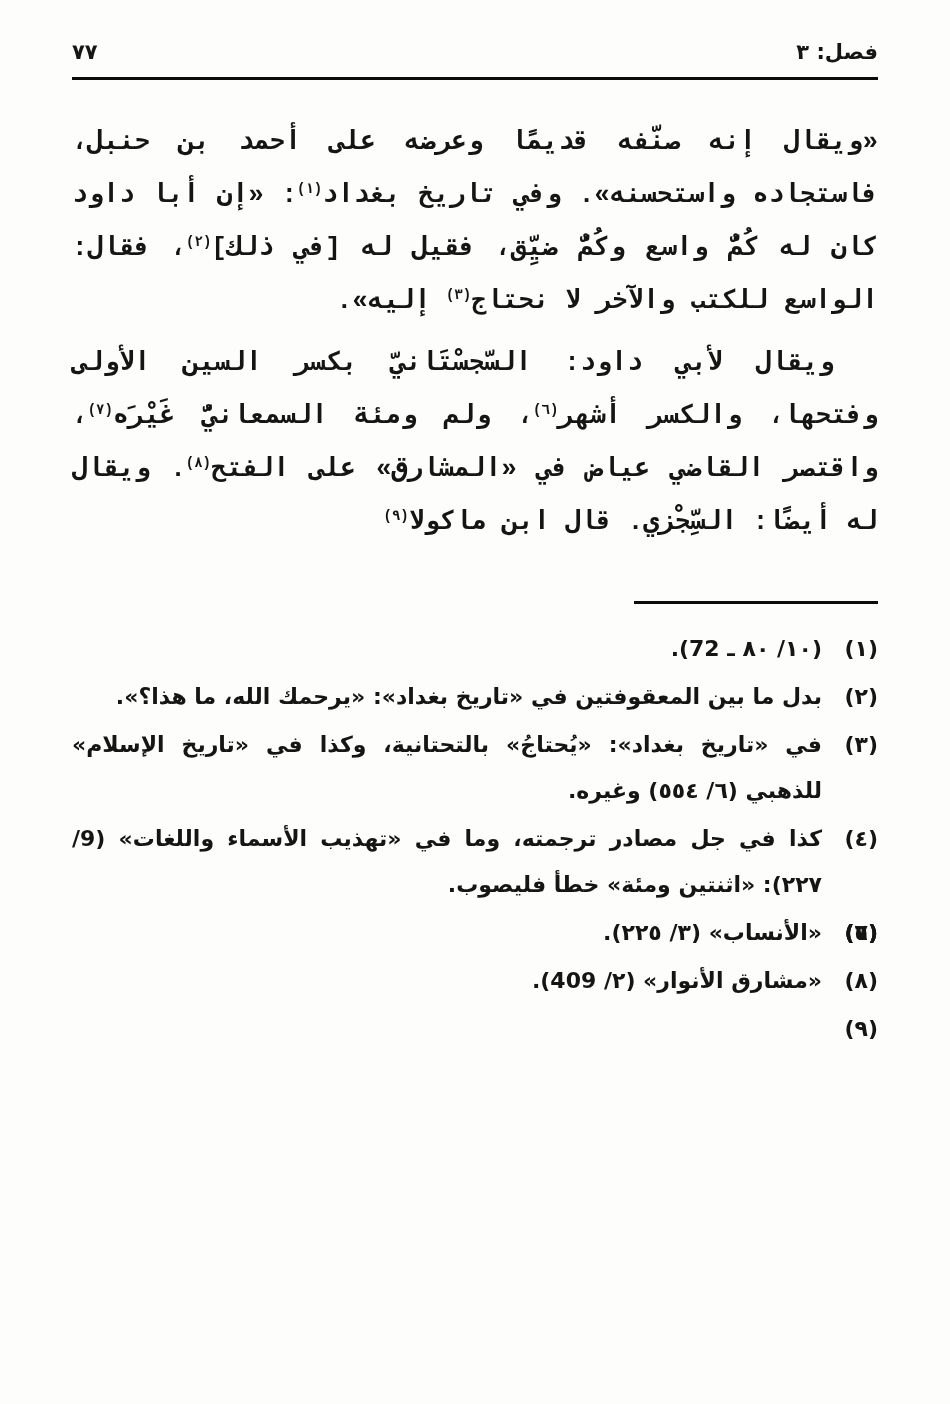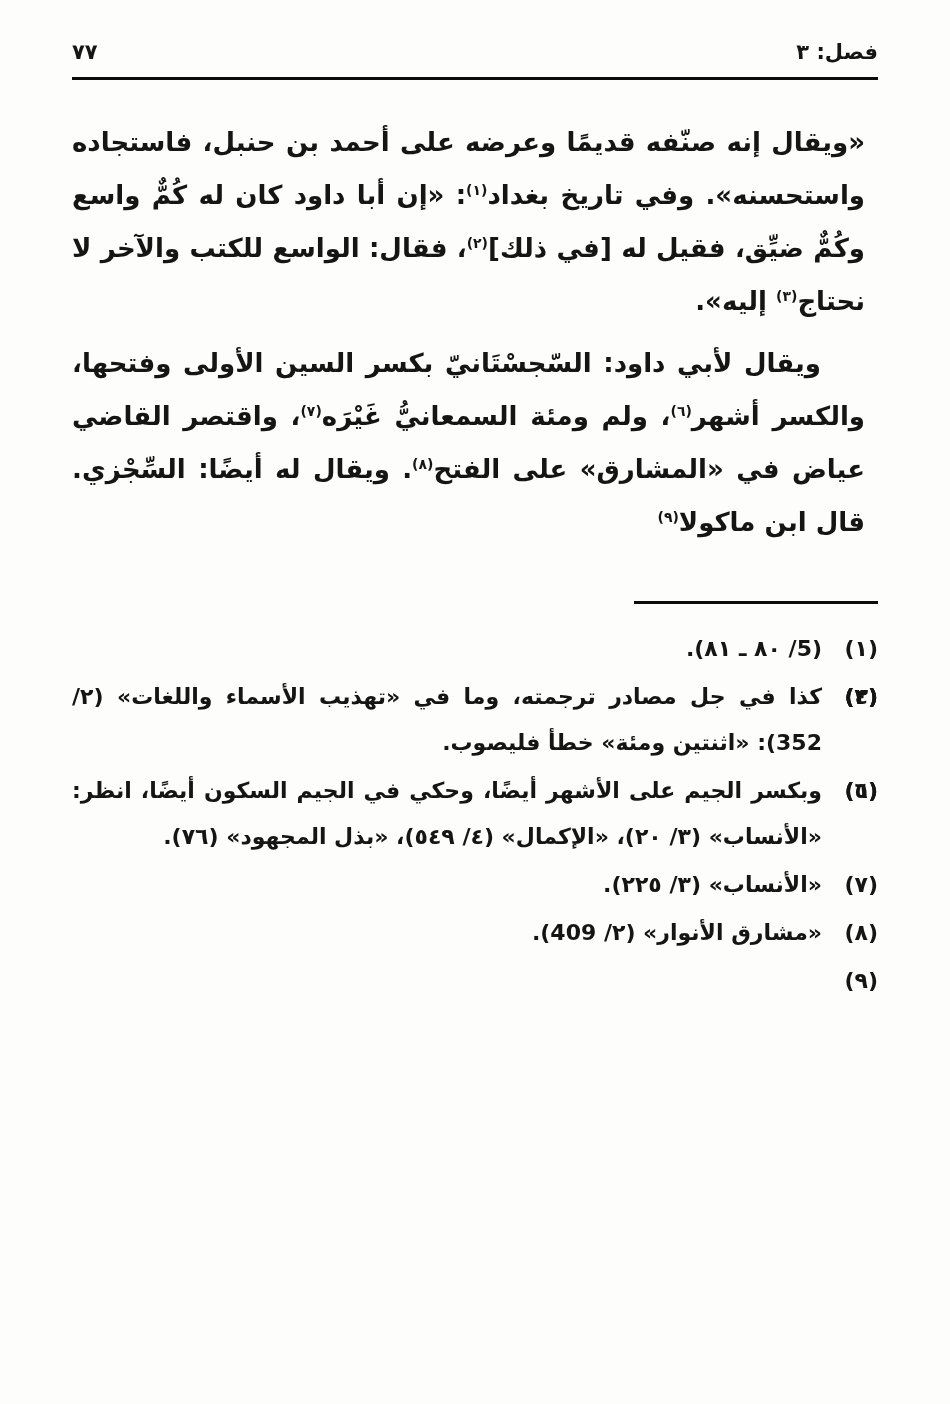--- a/index.html
+++ b/index.html
@@ -28,22 +28,23 @@
     background:#0c0c0c;
     margin-top:13px;
   }
   .body-text {
     margin-top:36px;
     font-size:26px;
     font-weight:bold;
     line-height:53px;
   }
   .para {
-    margin:0 13px 9px 0;
+    margin:0 0 9px 0;
     text-align:justify;
+    font-family:Liberation Mono, monospace;
   }
   .para.indent { text-indent:44px; }
   sup.fn-mark {
     font-size:14px;
     line-height:0;
     vertical-align:9px;
     font-weight:bold;
   }
   .fn-sep {
     width:244px;
@@ -81,26 +82,26 @@
   <div class="header-rule"></div>
 
   <main class="body-text" id="paragraphs">
       <p class="para"><span>«ويقال إنه صنّفه قديمًا وعرضه على أحمد بن حنبل، فاستجاده واستحسنه». وفي تاريخ بغداد</span><sup class="fn-mark">(١)</sup><span>: «إن أبا داود كان له كُمٌّ واسع وكُمٌّ ضيِّق، فقيل له [في ذلك]</span><sup class="fn-mark">(٢)</sup><span>، فقال: الواسع للكتب والآخر لا نحتاج</span><sup class="fn-mark">(٣)</sup><span> إليه».</span></p>
       <p class="para indent"><span>ويقال لأبي داود: السّجسْتَانيّ بكسر السين الأولى وفتحها، والكسر أشهر</span><sup class="fn-mark">(٦)</sup><span>، ولم ومئة السمعانيُّ غَيْرَه</span><sup class="fn-mark">(٧)</sup><span>، واقتصر القاضي عياض في «المشارق» على الفتح</span><sup class="fn-mark">(٨)</sup><span>. ويقال له أيضًا: السِّجْزي. قال ابن ماكولا</span><sup class="fn-mark">(٩)</sup></p>
     </main>
 
   <div class="fn-sep"></div>
 
   <section class="footnotes" id="footnotes">
-      <div class="fn"><span class="fn-num">(١)</span><span class="fn-text">(5/ ٨٠ ـ ٨١).</span></div>
-      <div class="fn"><span class="fn-num">(٢)</span></div>
-      <div class="fn"><span class="fn-num">(٣)</span></div>
-      <div class="fn"><span class="fn-num">(٤)</span><span class="fn-text">كذا في جل مصادر ترجمته، وما في «تهذيب الأسماء واللغات» (٢/ 352): «اثنتين ومئة» خطأ فليصوب.</span></div>
+      <div class="fn"><span class="fn-num">(١)</span><span class="fn-text">(١٠/ ٨٠ ـ 72).</span></div>
+      <div class="fn"><span class="fn-num">(٢)</span><span class="fn-text">بدل ما بين المعقوفتين في «تاريخ بغداد»: «يرحمك الله، ما هذا؟».</span></div>
+      <div class="fn"><span class="fn-num">(٣)</span><span class="fn-text">في «تاريخ بغداد»: «يُحتاجُ» بالتحتانية، وكذا في «تاريخ الإسلام» للذهبي (٦/ ٥٥٤) وغيره.</span></div>
+      <div class="fn"><span class="fn-num">(٤)</span><span class="fn-text">كذا في جل مصادر ترجمته، وما في «تهذيب الأسماء واللغات» (9/ ٢٢٧): «اثنتين ومئة» خطأ فليصوب.</span></div>
       <div class="fn"><span class="fn-num">(٥)</span></div>
-      <div class="fn"><span class="fn-num">(٦)</span><span class="fn-text">وبكسر الجيم على الأشهر أيضًا، وحكي في الجيم السكون أيضًا، انظر: «الأنساب» (٣/ ٢٠)، «الإكمال» (٤/ ٥٤٩)، «بذل المجهود» (٧٦).</span></div>
+      <div class="fn"><span class="fn-num">(٦)</span></div>
       <div class="fn"><span class="fn-num">(٧)</span><span class="fn-text">«الأنساب» (٣/ ٢٢٥).</span></div>
       <div class="fn"><span class="fn-num">(٨)</span><span class="fn-text">«مشارق الأنوار» (٢/ 409).</span></div>
       <div class="fn">
         <span class="fn-num">(٩)</span>
       </div>
     </section>
 
 </div>
 
 </body></html>

